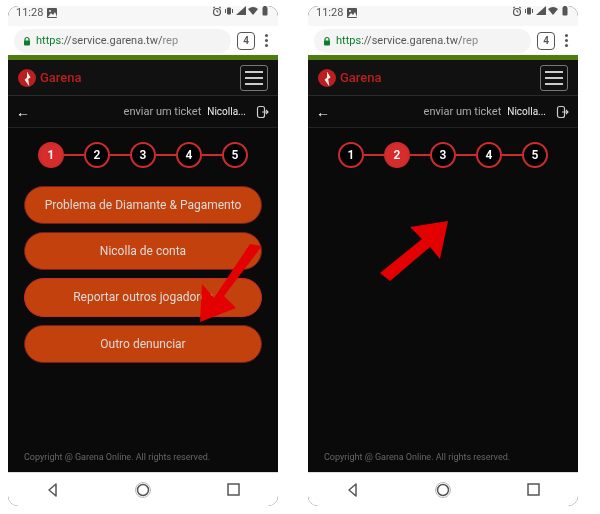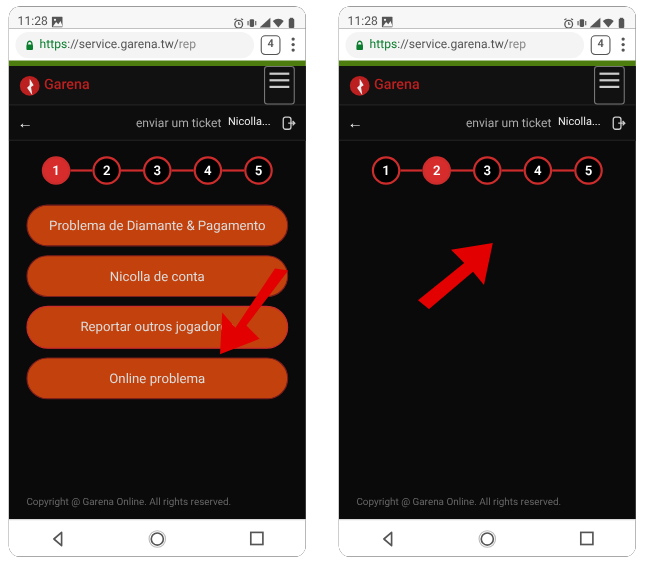--- a/index.html
+++ b/index.html
@@ -21,21 +21,21 @@
       display: flex;
       flex-direction: column;
       position: relative;
     }
     
     .status-bar {
       height: 20px;
       background: #f7f7f7;
       color: #555;
       display: flex;
-      align-items: flex-end;
+      align-items: flex-start;
       padding: 0 8px;
       font-size: 11px;
       justify-content: space-between;
     }
     .status-left { display: flex; align-items: center; gap: 4px; }
     .status-right { display: flex; align-items: center; gap: 4px; }
     .status-icons { display: inline-flex; gap: 2px; align-items: center; }
     .status-icons svg { display: block; }
     
     .url-bar {
@@ -70,20 +70,21 @@
       font-size: 10px; color: #555;
       font-weight: 600;
     }
     .kebab { display: flex; flex-direction: column; gap: 2px; padding: 0 4px; }
     .kebab span { width: 3px; height: 3px; border-radius: 50%; background: #555; }
     
     .app-header {
       height: 36px;
       background: #111;
       display: flex;
+      align-items: center;
       justify-content: space-between;
       padding: 0 10px;
       border-bottom: 1px solid #2a2a2a;
     }
     .brand { display: flex; align-items: center; gap: 4px; color: #bb1f1f; font-size: 13px; font-weight: 500;}
     .brand-glyph {
       width: 18px; height: 18px; border-radius: 50%;
       background: #bb1f1f;
       position: relative;
     }
@@ -265,21 +266,21 @@
     <div class="connector"></div>
     <div class="step">
         <span>5</span>
       </div>
   </div>
 
   <div class="options">
     <div class="option"><span>Problema de Diamante &amp; Pagamento</span></div>
     <div class="option"><span>Nicolla de conta</span></div>
     <div class="option sel"><span>Reportar outros jogadores</span></div>
-    <div class="option"><span>Online problema</span></div>
+    <div class="option"><span>Outro denunciar</span></div>
   </div>
 
   <div class="copyright">Copyright @ Garena Online. All rights reserved.</div>
 
   <div class="navbar">
     <svg width="16" height="16" viewBox="0 0 16 16">
         <path d="M11 2 L4 8 L11 14 Z" fill="none" stroke="#555" stroke-width="1.5" stroke-linejoin="round"></path>
       </svg>
     <svg width="18" height="18" viewBox="0 0 18 18">
         <circle cx="9" cy="9" r="5.5" fill="none" stroke="#555" stroke-width="1.5"></circle>

